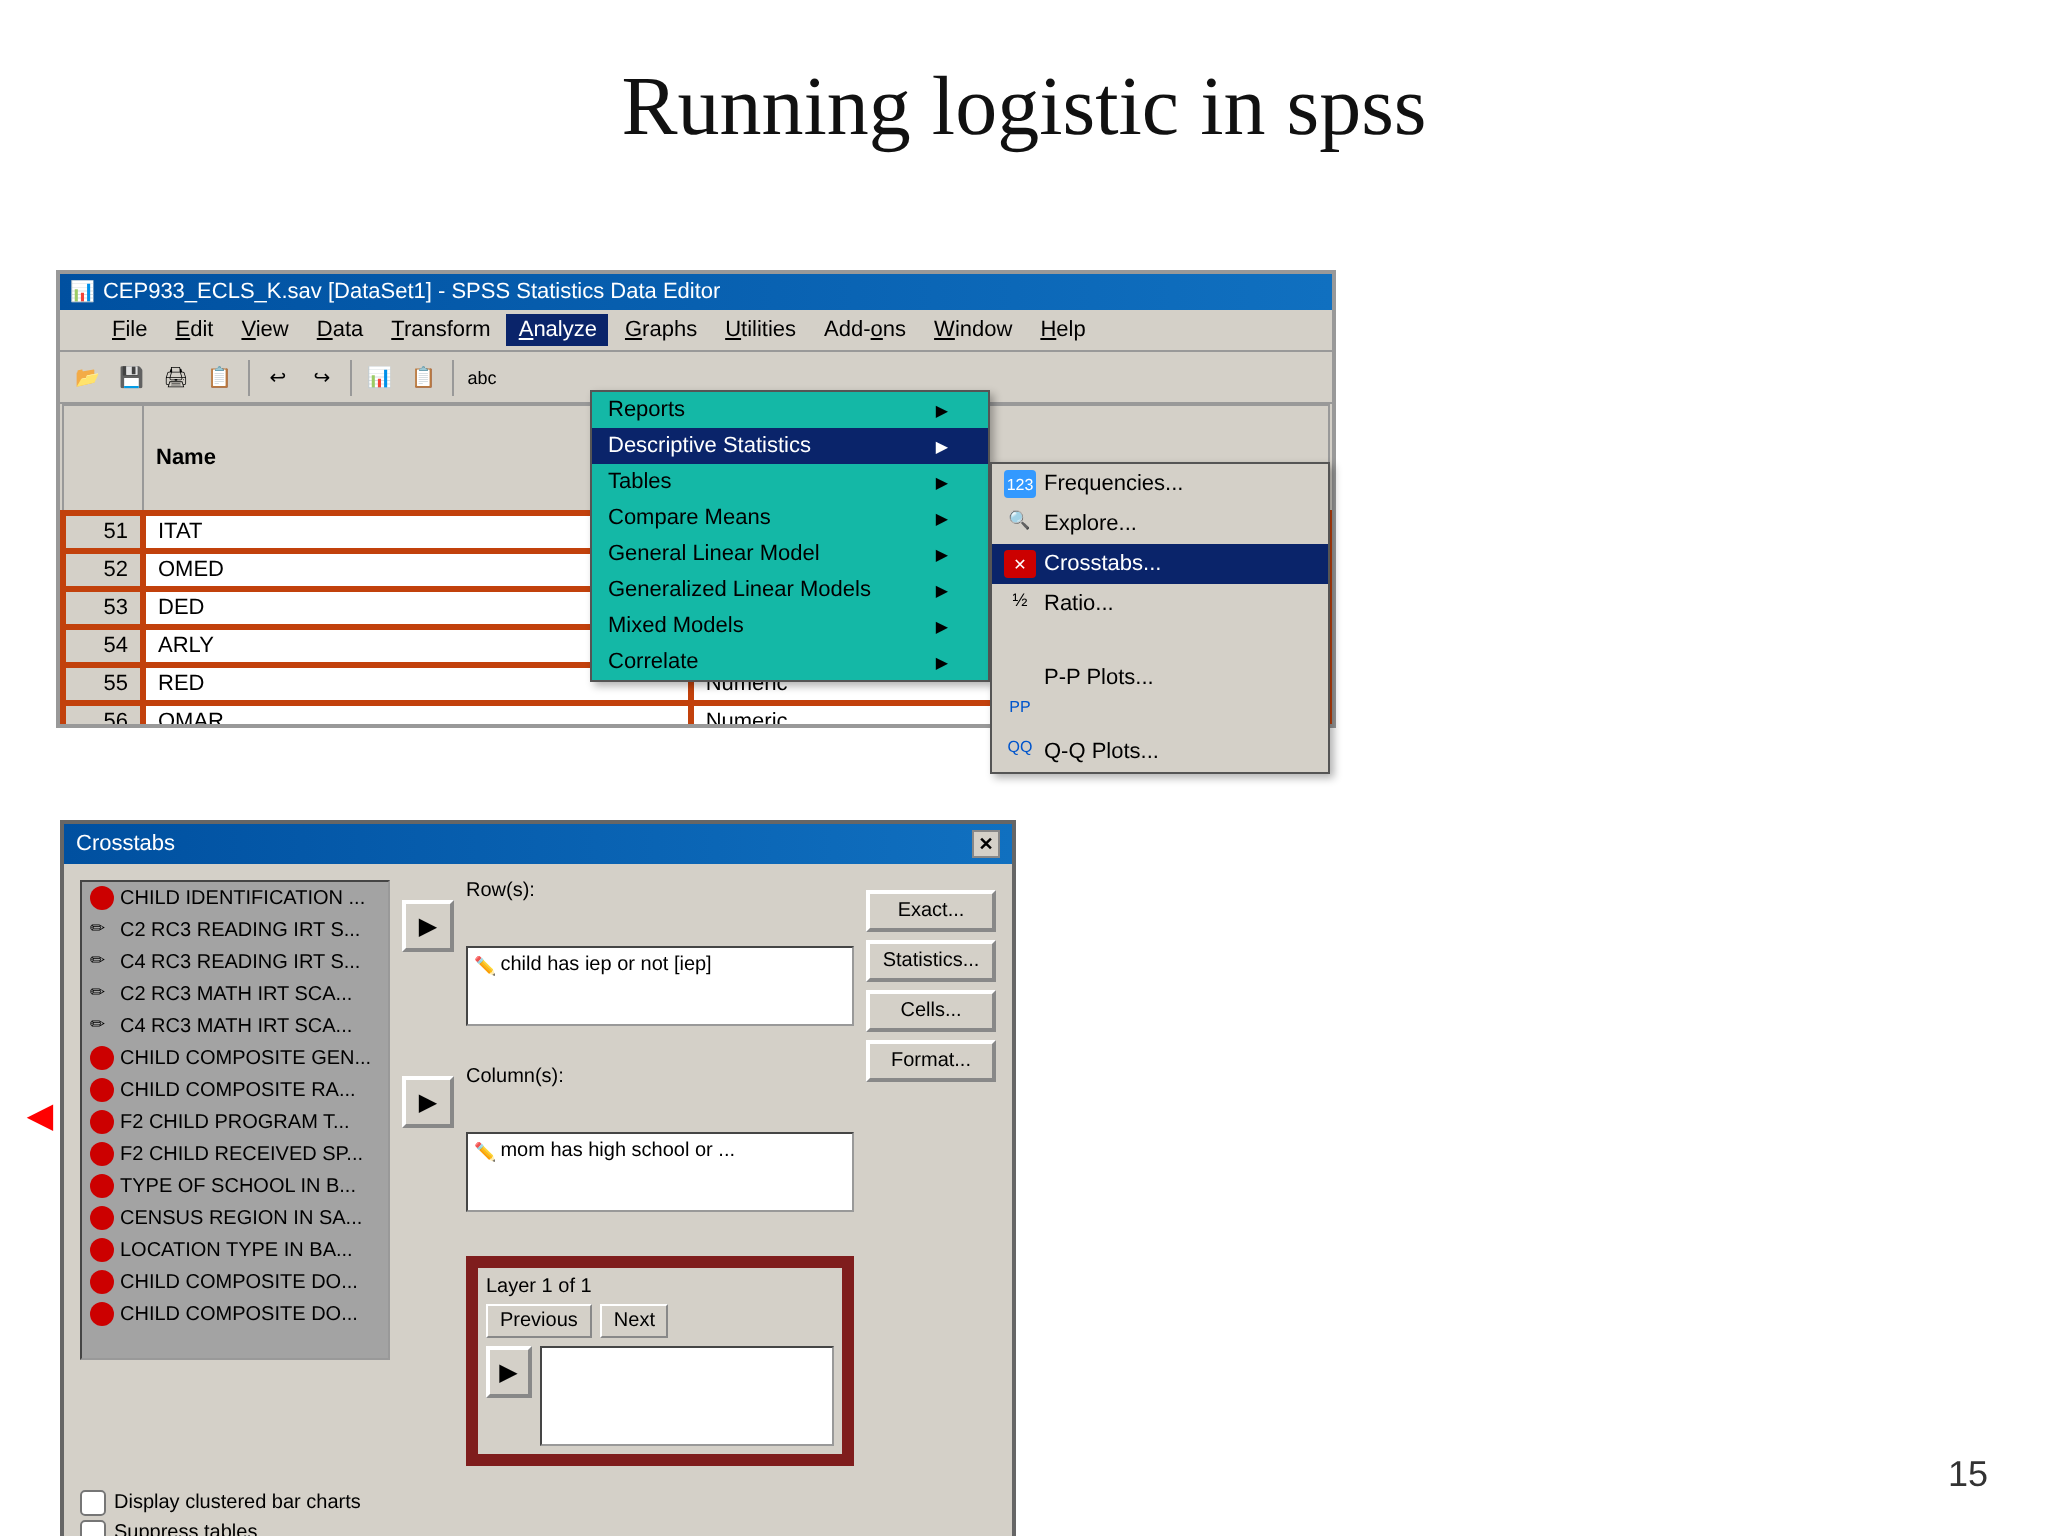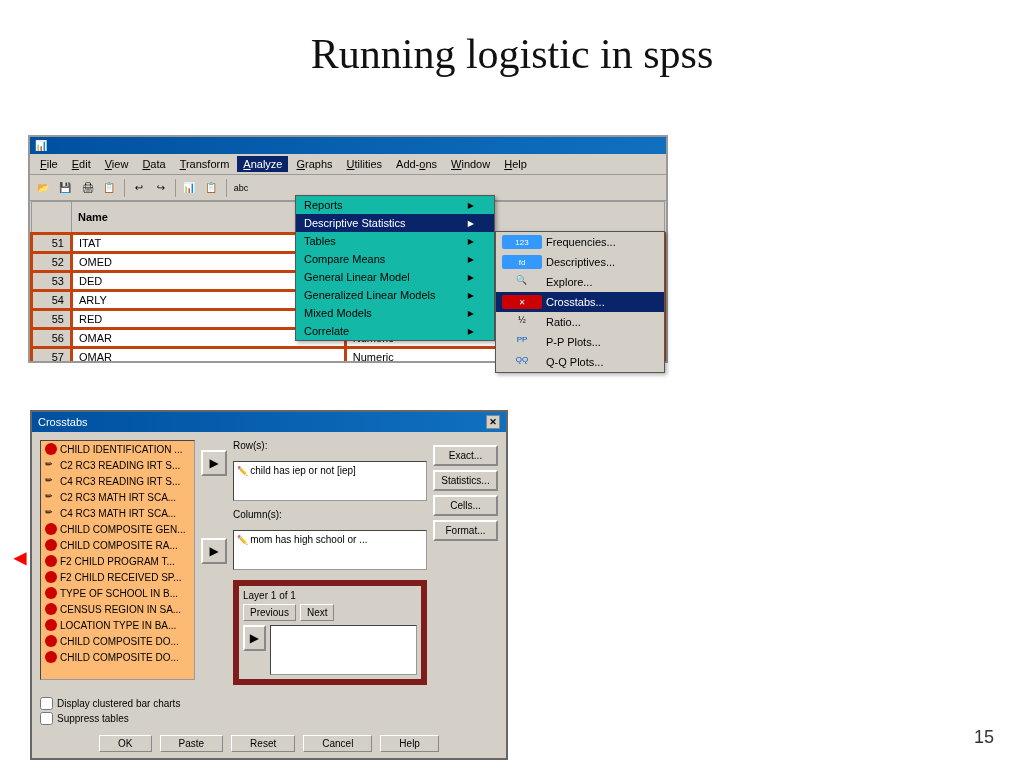--- a/index.html
+++ b/index.html
@@ -49,21 +49,21 @@
       display: flex;
       align-items: center;
       font-family: 'Tahoma', sans-serif;
     }
 
     
     .menu-bar {
       background: #d4d0c8;
       display: flex;
       align-items: center;
-      padding: 2px 4px;
+      padding: 2px 20px;
       font-size: 11px;
       font-family: 'Tahoma', sans-serif;
       border-bottom: 1px solid #999;
       gap: 2px;
     }
 
     .menu-item {
       padding: 2px 6px;
       cursor: pointer;
       white-space: nowrap;
@@ -115,21 +115,21 @@
     .data-table {
       width: 100%;
       border-collapse: collapse;
       font-size: 11px;
       font-family: 'Tahoma', sans-serif;
     }
 
     .data-table th {
       background: #d4d0c8;
       border: 1px solid #999;
-      padding: 9px 6px;
+      padding: 20px 6px;
       text-align: left;
       font-weight: bold;
     }
 
     .data-table td {
       border: 3px solid #c2410c;
       padding: 2px 6px;
       background: white;
     }
 
@@ -194,21 +194,21 @@
       padding: 3px 20px 3px 6px;
       cursor: pointer;
       display: flex;
       align-items: center;
       gap: 4px;
       white-space: nowrap;
     }
     .submenu-item.highlighted { background: #0a246a; color: white; }
 
     .submenu-icon {
-      width: 40px;
+      width: 16px;
       height: 14px;
       display: inline-block;
       font-size: 9px;
       text-align: center;
     }
 
     
     .crosstabs-dialog {
       position: absolute;
       top: 410px;
@@ -248,21 +248,21 @@
     .dialog-content {
       padding: 8px;
       display: flex;
       gap: 6px;
     }
 
     
     .var-list {
       width: 155px;
       height: 240px;
-      background: #fdba74;
+      background: #a3a3a3;
       border: 1px inset #999;
       overflow-y: auto;
       font-size: 10px;
     }
 
     .var-item {
       padding: 2px 4px;
       display: flex;
       align-items: center;
       gap: 3px;
@@ -294,21 +294,21 @@
       flex-direction: column;
       gap: 6px;
       padding-top: 10px;
     }
 
     
     .dialog-right {
       flex: 1;
       display: flex;
       flex-direction: column;
-      gap: 8px;
+      gap: 20px;
     }
 
     .field-label {
       font-size: 10px;
       margin-bottom: 2px;
     }
 
     .field-box {
       background: white;
       border: 1px inset #999;
@@ -440,20 +440,21 @@
 <body>
 
 <h1 class="slide-title">Running logistic in spss</h1>
 
 <div class="page-number">15</div>
 
 <div class="spss-window">
 
   <div class="spss-title-bar">
     <span style="margin-right:4px; font-size:10px;">📊</span>
+    <span>CEP933_ECLS_K.sav [DataSet1] - SPSS Statistics Data Editor</span>
   </div>
 
   <div class="menu-bar">
     <span class="menu-item"><u>F</u>ile</span>
     <span class="menu-item"><u>E</u>dit</span>
     <span class="menu-item"><u>V</u>iew</span>
     <span class="menu-item"><u>D</u>ata</span>
     <span class="menu-item"><u>T</u>ransform</span>
     <span class="menu-item active"><u>A</u>nalyze</span>
     <span class="menu-item"><u>G</u>raphs</span>
@@ -563,37 +564,33 @@
         <span class="arrow">▶</span>
     </div>
   </div>
 
   <div class="submenu">
     <div class="submenu-item">
       <span class="submenu-icon" style="background:#3399ff; color:white; font-size:8px; display:inline-flex; align-items:center; justify-content:center; border-radius:2px;">123</span>
       <span>Frequencies...</span>
     </div>
     <div class="submenu-item">
-      <span class="submenu-icon" style="background:#3399ff; color:white; font-size:8px; display:inline-flex; align-items:center; justify-content:center; border-radius:2px;">fd</span>
-      <span>Descriptives...</span>
-    </div>
-    <div class="submenu-item">
       <span class="submenu-icon" style="font-size:9px; color:#336600;">🔍</span>
       <span>Explore...</span>
     </div>
     <div class="submenu-item highlighted">
       <span class="submenu-icon" style="background:#cc0000; color:white; font-size:8px; display:inline-flex; align-items:center; justify-content:center; border-radius:2px;">✕</span>
       <span>Crosstabs...</span>
     </div>
     <div class="submenu-item">
       <span class="submenu-icon" style="font-size:9px;">½</span>
       <span>Ratio...</span>
     </div>
     <div class="submenu-item">
-      <span class="submenu-icon" style="font-size:8px; color:#0055cc;">PP</span>
+      <span class="submenu-icon" style="font-size:8px; color:#0055cc;margin-top:34px;">PP</span>
       <span>P-P Plots...</span>
     </div>
     <div class="submenu-item">
       <span class="submenu-icon" style="font-size:8px; color:#0055cc;">QQ</span>
       <span>Q-Q Plots...</span>
     </div>
   </div>
 </div>
 
 <div class="crosstabs-dialog">

